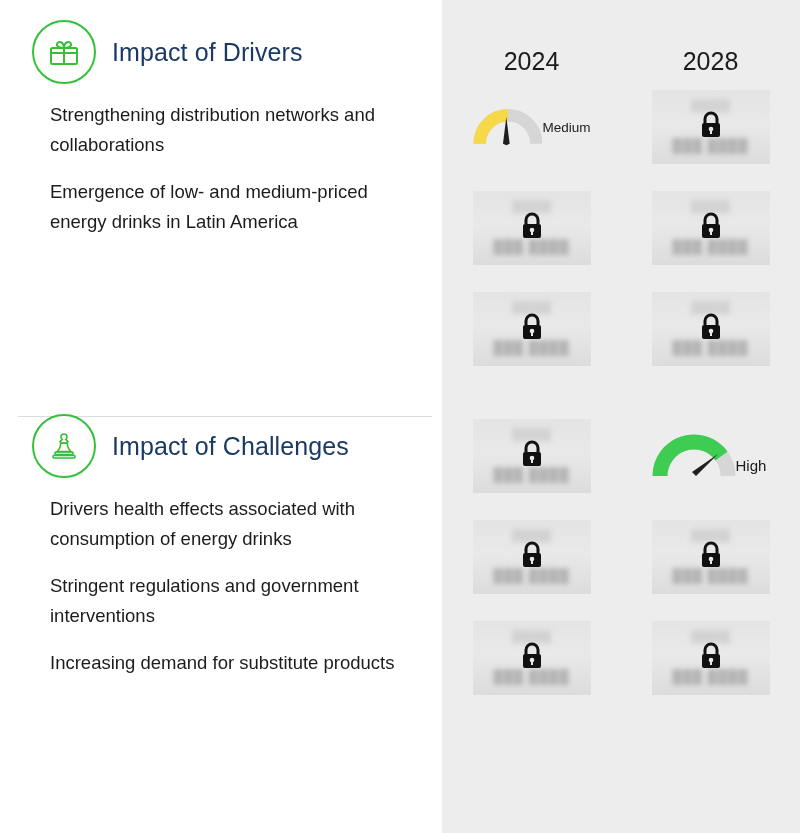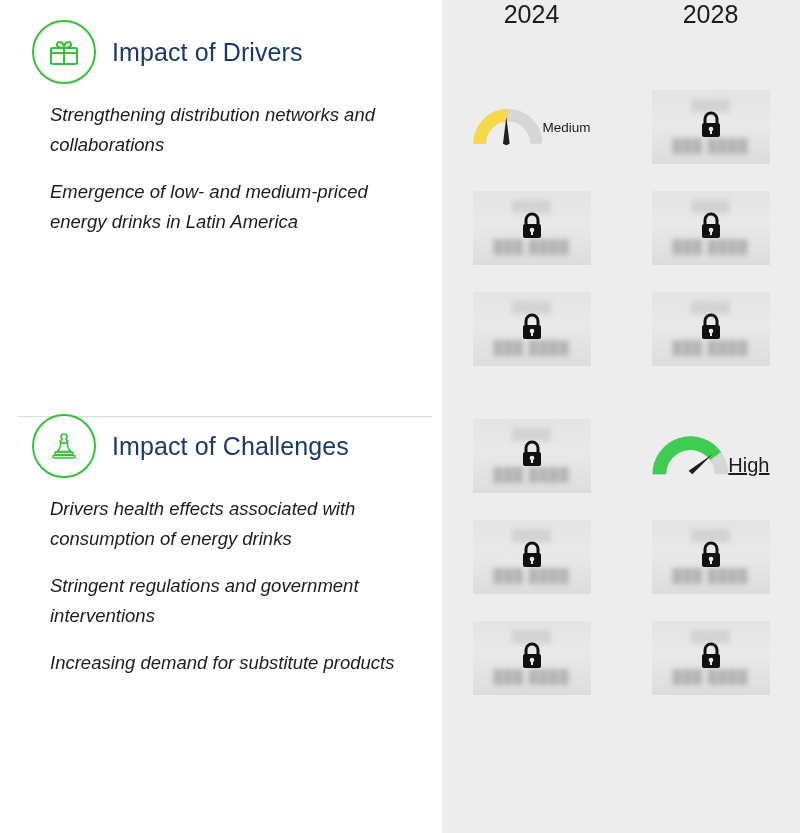--- a/index.html
+++ b/index.html
@@ -65,21 +65,20 @@
     font-size: 25px;
     color: #1b3a63;
     margin-left: 16px;
     font-weight: normal;
     letter-spacing: 0.1px;
   }
 
   .bullets {
     padding-left: 50px;
     padding-right: 16px;
-    font-style: italic;
   }
   .bullet {
     font-size: 18.5px;
     line-height: 1.62;
     color: #1c1c1c;
     margin-bottom: 17px;
     font-weight: 500;
   }
   .bullet:last-child { margin-bottom: 0; }
 
@@ -87,21 +86,21 @@
   .right-col {
     width: 358px;
     height: 833px;
     background: #ededed;
     position: relative;
     box-sizing: border-box;
   }
   .year-row {
     display: flex;
     height: 76px;
-    align-items: flex-start;
+    align-items: flex-end;
   }
   .year-cell {
     flex: 1 1 50%;
     text-align: center;
     font-size: 25px;
     color: #1c1c1c;
   }
 
   .cell-row {
     display: flex;
@@ -157,21 +156,21 @@
     display: flex;
     flex-direction: row;
     align-items: center;
     justify-content: flex-start;
   }
   .gauge-label {
     font-size: 13.5px;
     color: #1c1c1c;
     margin-top: 2px;
   }
-  .gauge-label.high { font-size: 20px; margin-top: 20px; text-decoration: underline; }
+  .gauge-label.high { font-size: 15px; margin-top: 20px; }
 
   .spacer-row { height: 26px; }
 </style>
 </head>
 <body>
 
 <div class="page">
 
   <div class="left-col">
 

